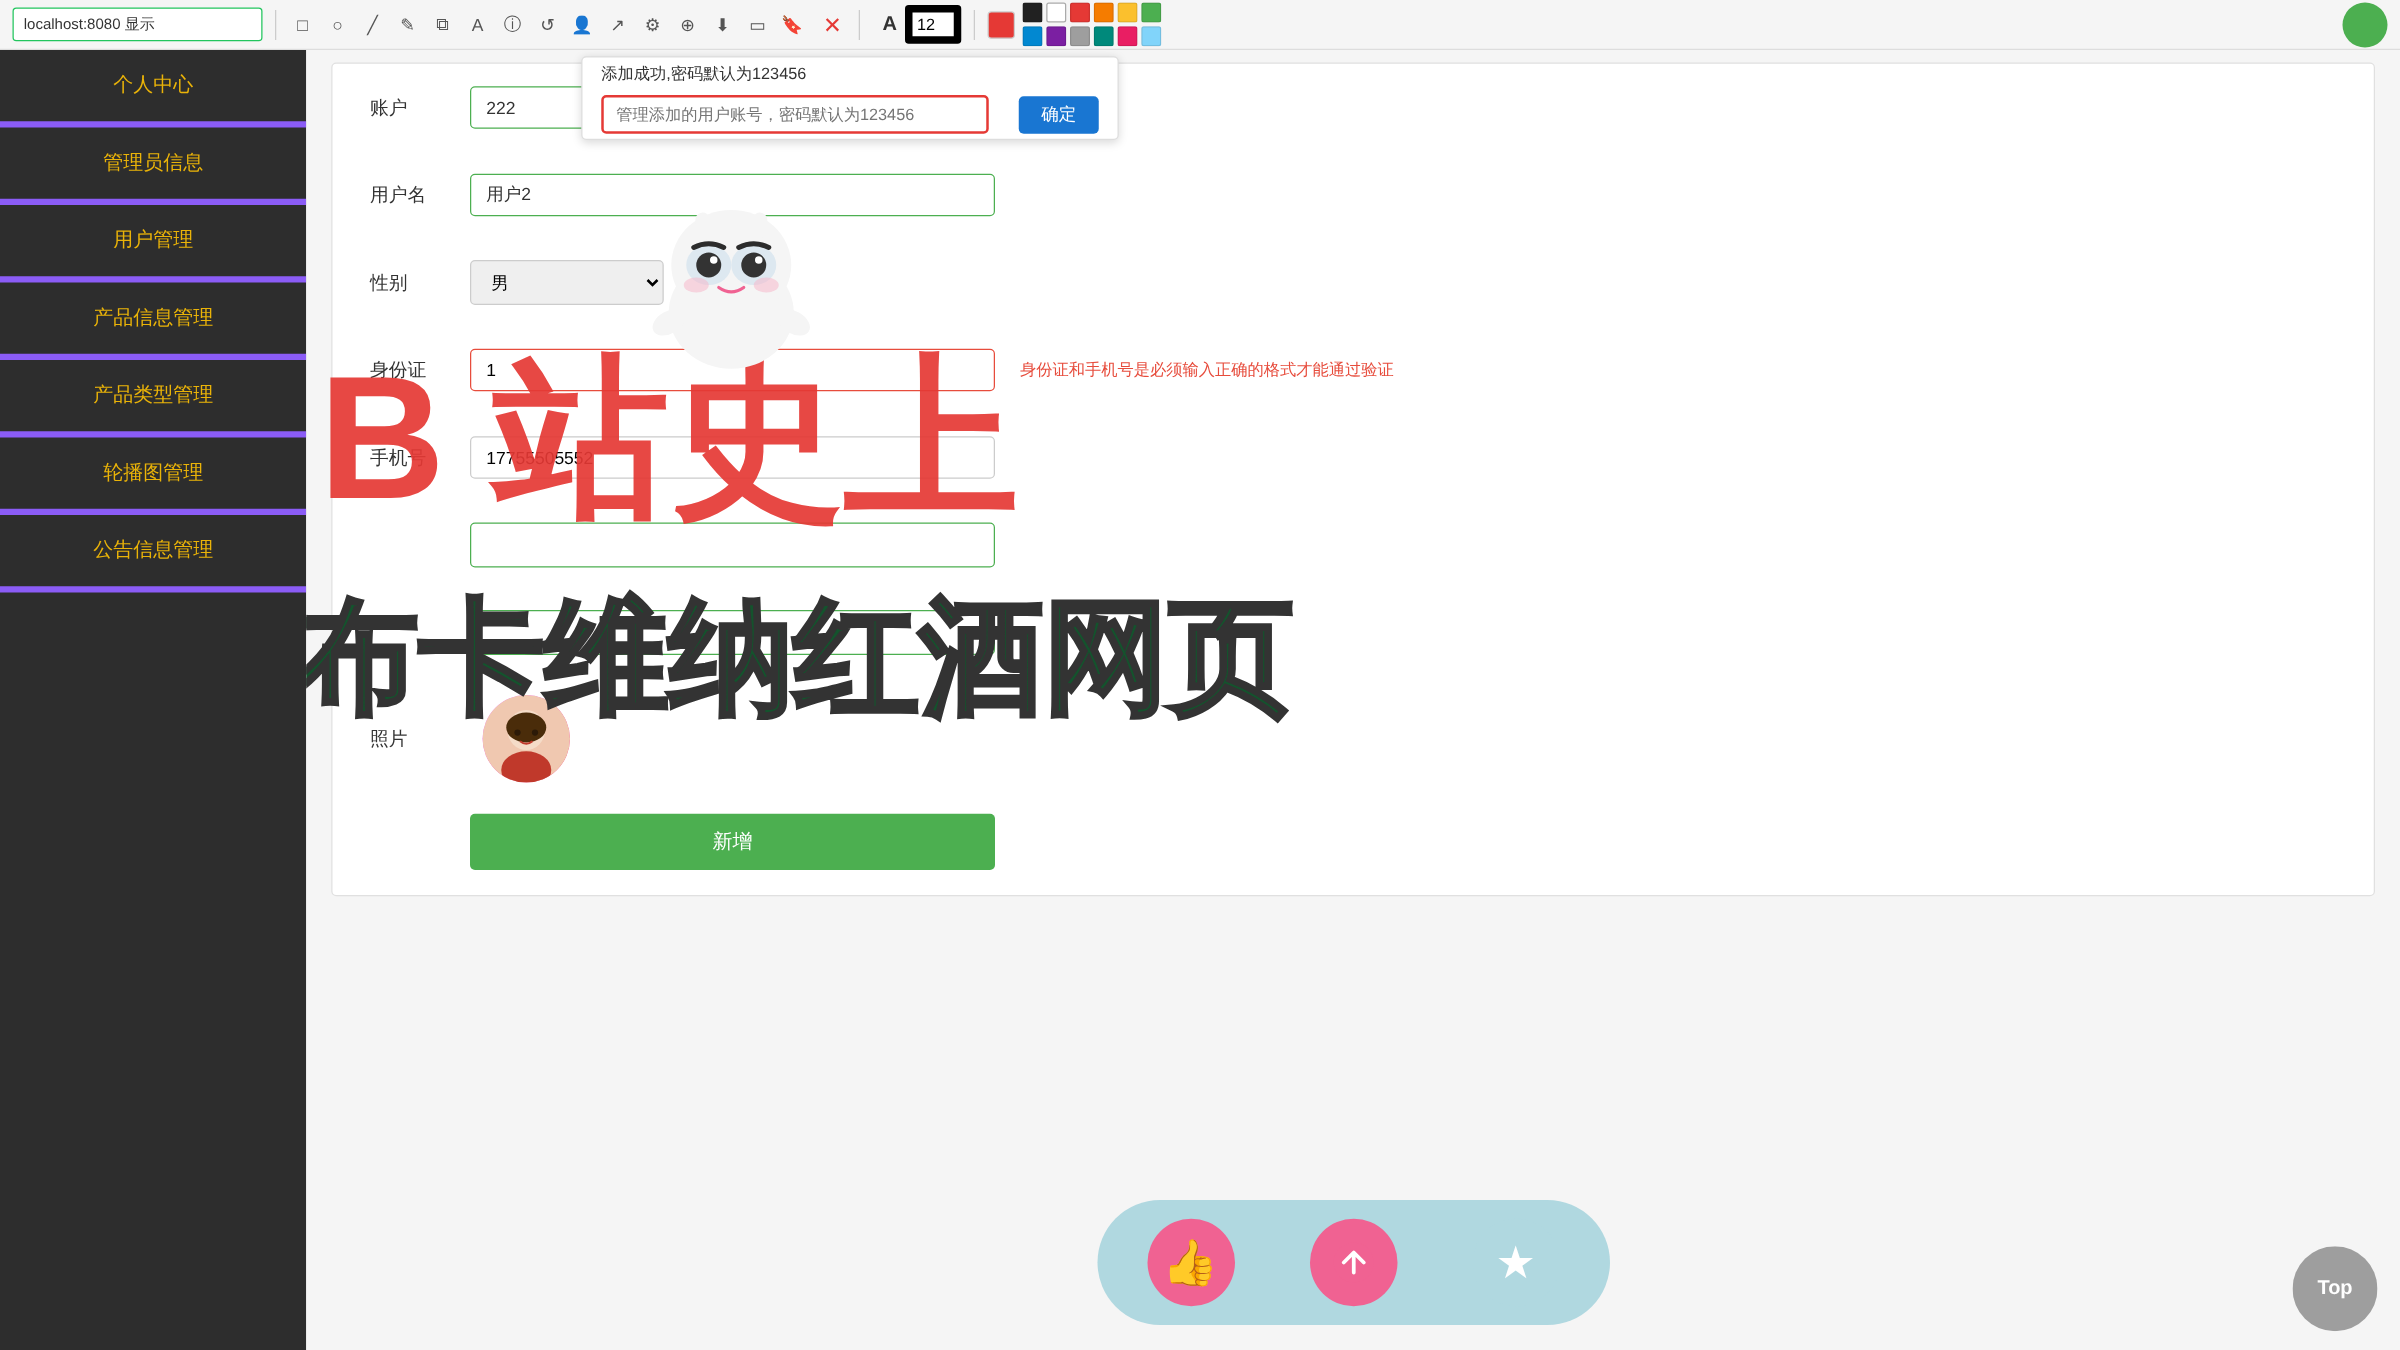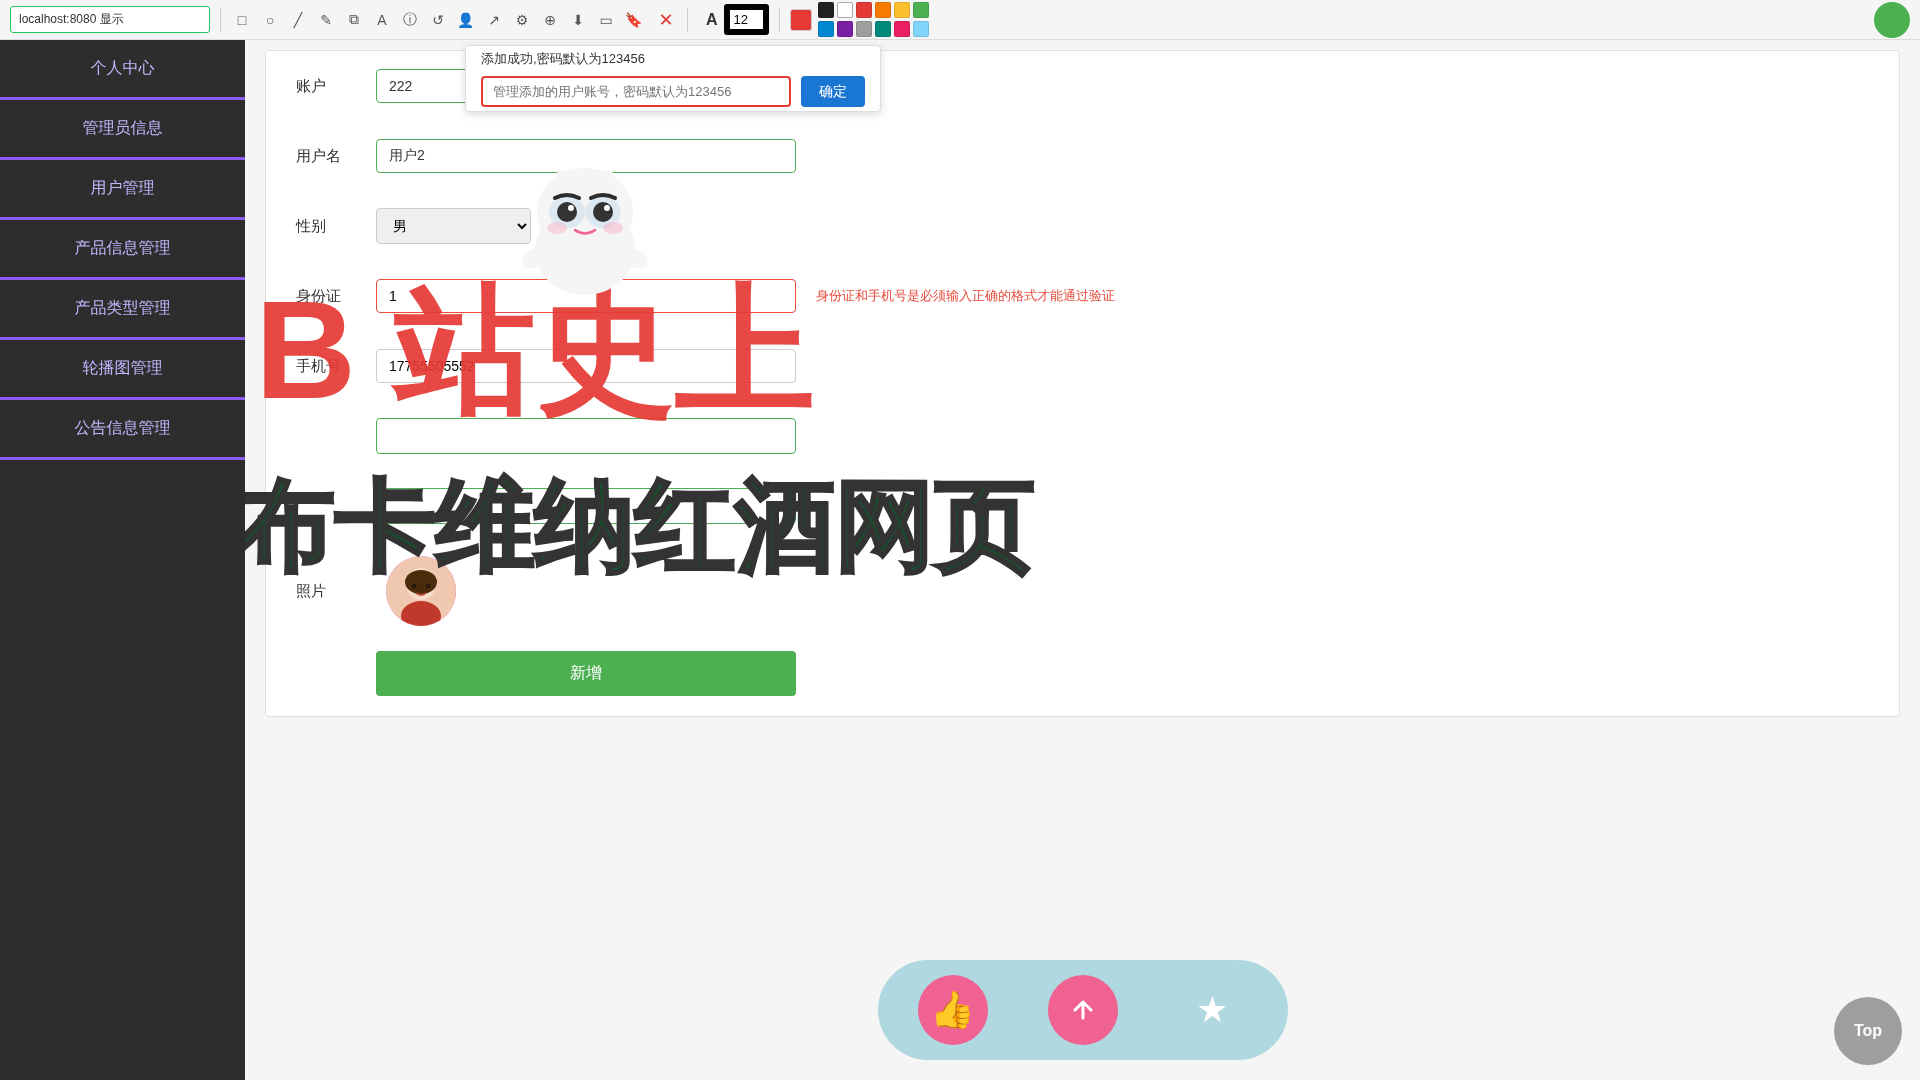--- a/index.html
+++ b/index.html
@@ -21,25 +21,25 @@
 
     
     .sidebar {
       width: 245px;
       background: #2d2d2d;
       display: flex;
       flex-direction: column;
       flex-shrink: 0;
     }
     .sidebar-item {
-      color: #c4b5fd;
+      color: #eab308;
       padding: 18px 16px;
       text-align: center;
       font-size: 16px;
-      border-bottom: 3px solid #8b5cf6;
+      border-bottom: 5px solid #8b5cf6;
       cursor: pointer;
     }
 
     .form-row {
       display: flex;
       align-items: center;
       margin-bottom: 20px;
       min-height: 50px;
     }
 
@@ -186,21 +186,22 @@
       box-shadow: 0 2px 8px rgba(0,0,0,0.15);
       min-width: 400px;
     }
     .notification-title {
       font-size: 13px;
       color: #333;
       margin-bottom: 8px;
     }
     .notification-input-row {
       display: flex;
-      gap: 10px;
+      align-items: center;
+      gap: 24px;
     }
     .notification-input {
       border: 2px solid #e53935;
       border-radius: 4px;
       padding: 6px 10px;
       font-size: 13px;
       width: 310px;
       outline: none;
       color: #333;
     }

